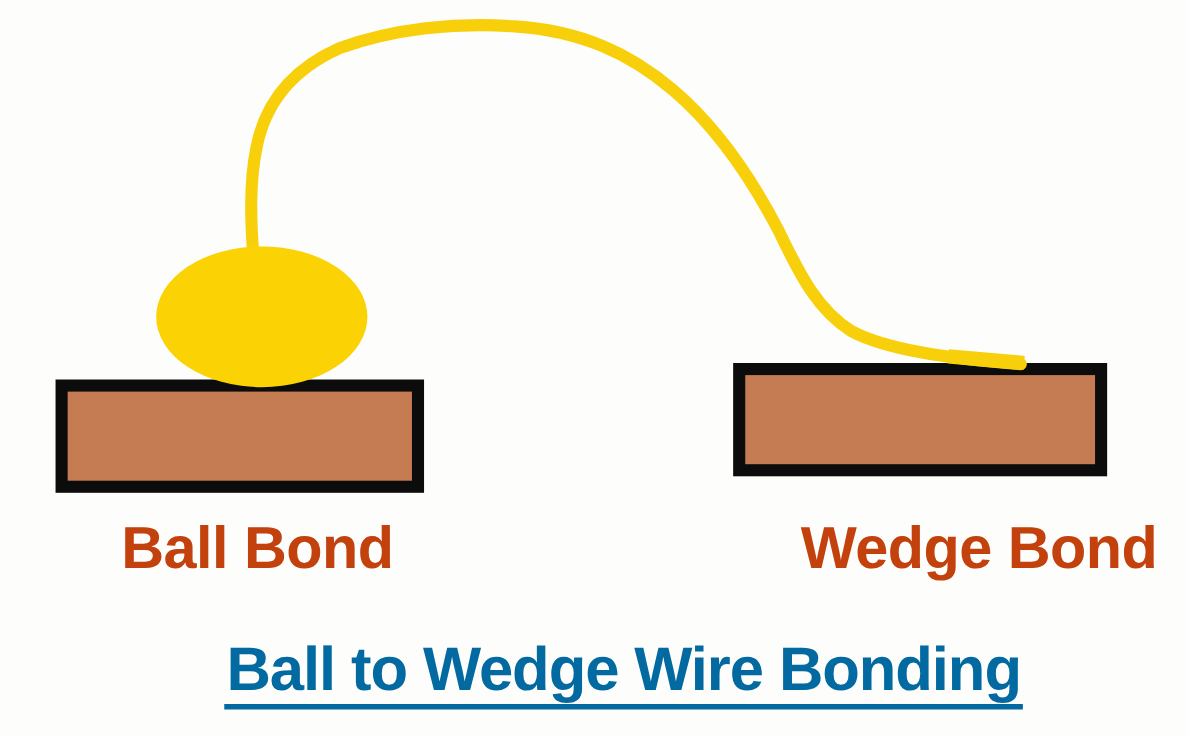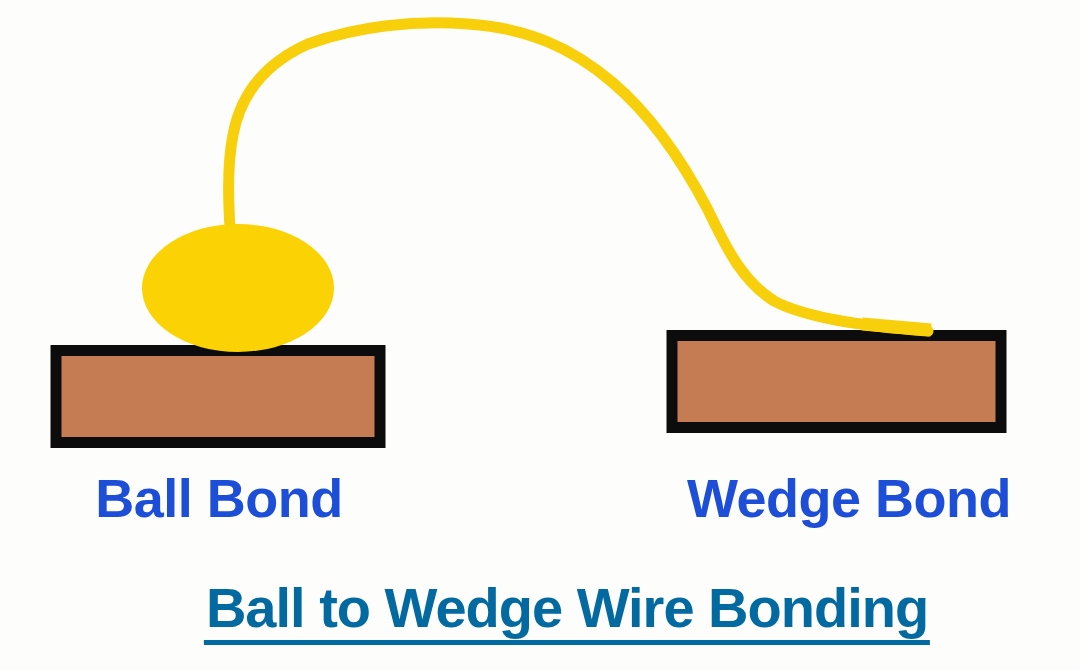--- a/index.html
+++ b/index.html
@@ -21,25 +21,26 @@
     height: 670px;
     display: block;
   }
   .bond-label {
     position: absolute;
     transform: translateX(-50%);
     font-size: 54px;
     font-weight: bold;
     letter-spacing: -0.5px;
     line-height: 1;
-    color: #1d4ed8;
+    color: #c2410c;
     white-space: nowrap;
+    margin-left: 15px;
   }
   .ball-label { left: 219px; top: 471px; }
-  .wedge-label { left: 849px; top: 471px; }
+  .wedge-label { left: 875px; top: 471px; }
   .main-title {
     position: absolute;
     left: 567px;
     top: 580px;
     transform: translateX(-50%);
     font-size: 56px;
     font-weight: bold;
     letter-spacing: -1px;
     line-height: 1;
     color: #0369a1;

